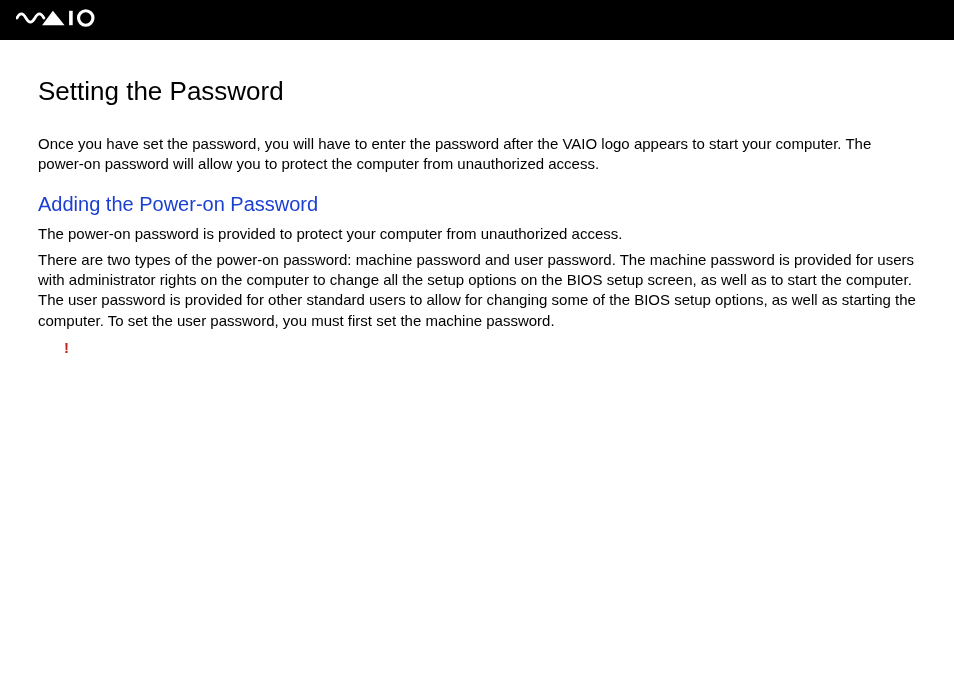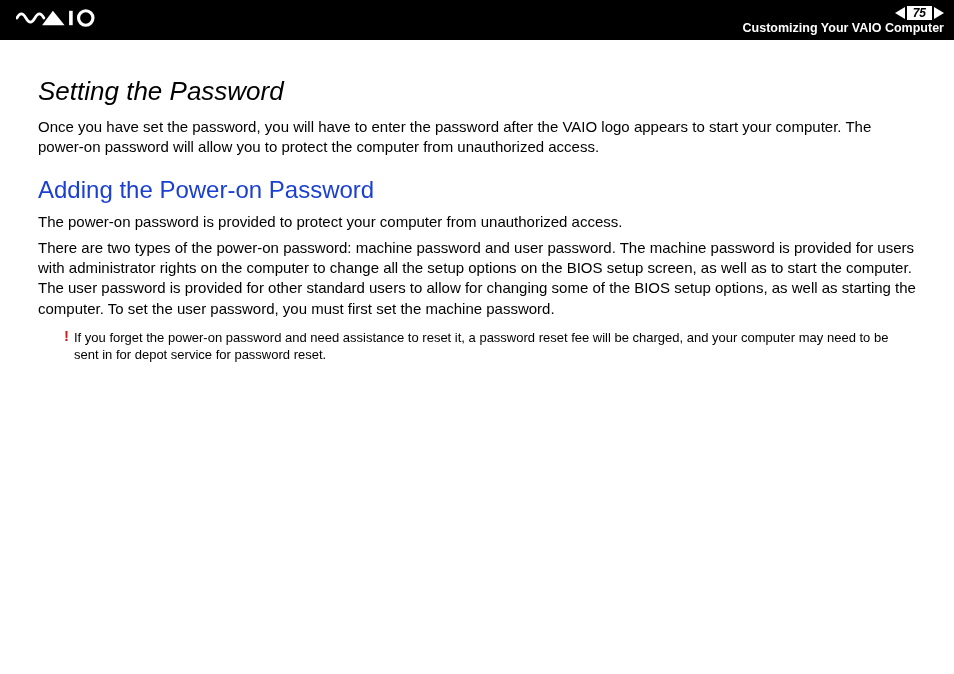--- a/index.html
+++ b/index.html
@@ -66,32 +66,31 @@
       font-weight: bold;
       font-size: 12.5px;
       white-space: nowrap;
     }
     .content {
       padding: 36px 38px 20px 38px;
     }
     .h1 {
       font-size: 26px;
       font-weight: normal;
-      margin-bottom: 10px;
+      margin-bottom: 27px;
       color: #000;
-      font-style: italic;
     }
     .para {
       font-size: 15px;
       line-height: 1.35;
       margin-bottom: 6px;
       color: #000;
     }
     .h2 {
-      font-size: 24px;
+      font-size: 20px;
       color: #1a3fd1;
       margin-top: 18px;
       margin-bottom: 8px;
       font-weight: normal;
     }
     .note-block {
       margin-top: 10px;
       padding-left: 36px;
       position: relative;
     }
@@ -117,34 +116,25 @@
 
 <div class="header-bar">
   <div>
     <svg class="logo-svg" viewBox="0 0 200 40" width="90">
       <path d="M 2 20 Q 12 2, 22 20 Q 32 38, 42 20 Q 52 2, 62 20" stroke="#fff" stroke-width="6" fill="none" stroke-linecap="round"></path>
       <path d="M 58 36 L 82 4 L 108 36 Z" fill="#fff"></path>
       <rect x="118" y="4" width="8" height="32" fill="#fff"></rect>
       <circle cx="155" cy="20" r="16" fill="none" stroke="#fff" stroke-width="7"></circle>
     </svg>
   </div>
-  <div class="header-right">
-    <div class="page-nav">
-      <div class="arrow-left"></div>
-      <div class="page-num-box">75</div>
-      <div class="arrow-right"></div>
-    </div>
-    <div class="breadcrumb">Customizing Your VAIO Computer</div>
-  </div>
 </div>
 
 <div class="content">
   <h1 class="h1">Setting the Password</h1>
   <p class="para">Once you have set the password, you will have to enter the password after the VAIO logo appears to start your computer. The power-on password will allow you to protect the computer from unauthorized access.</p>
   <h2 class="h2">Adding the Power-on Password</h2>
   <p class="para">The power-on password is provided to protect your computer from unauthorized access.</p>
   <p class="para">There are two types of the power-on password: machine password and user password. The machine password is provided for users with administrator rights on the computer to change all the setup options on the BIOS setup screen, as well as to start the computer. The user password is provided for other standard users to allow for changing some of the BIOS setup options, as well as starting the computer. To set the user password, you must first set the machine password.</p>
 
   <div class="note-block">
     <span class="note-bang">!</span>
-    <p class="note-text">If you forget the power-on password and need assistance to reset it, a password reset fee will be charged, and your computer may need to be sent in for depot service for password reset.</p>
   </div>
 </div>
 
 </body></html>

